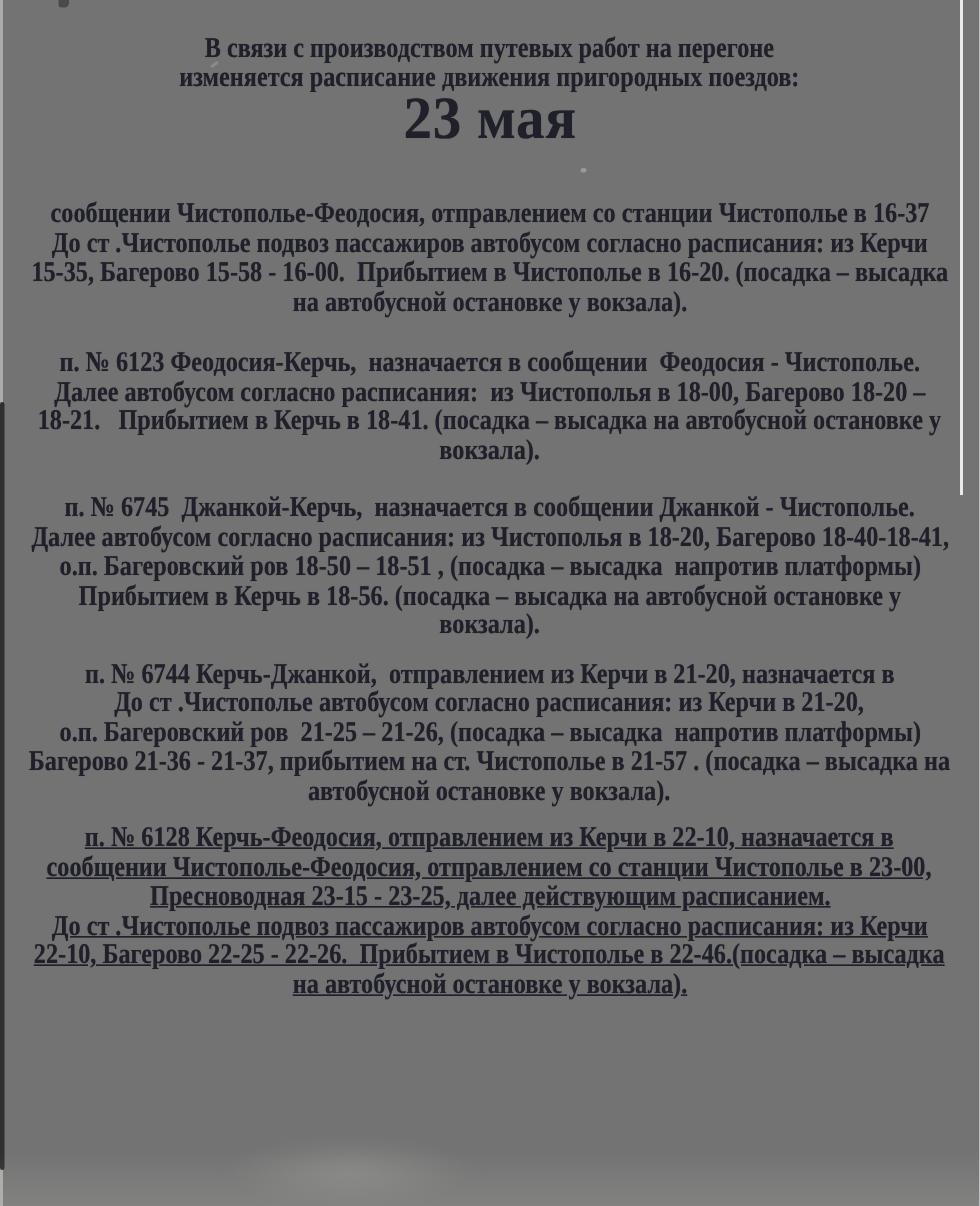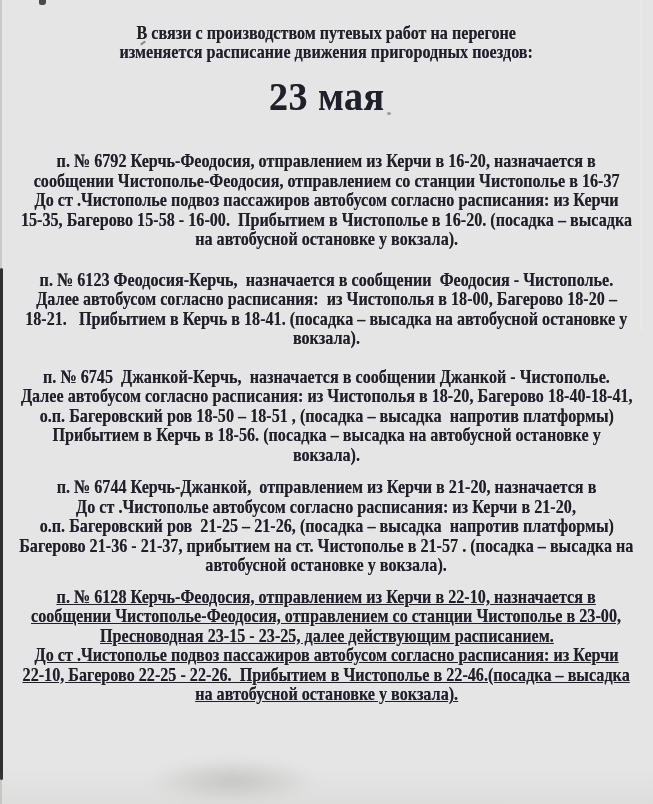--- a/index.html
+++ b/index.html
@@ -4,21 +4,21 @@
 <style>
   html, body {
     margin: 0;
     padding: 0;
     background: #ffffff;
   }
   .page {
     position: relative;
     width: 653px;
     height: 804px;
-    background: #e5e5e5;
+    background: #737373;
     overflow: hidden;
     font-family: "Liberation Serif", "DejaVu Serif", serif;
     font-weight: bold;
     color: #20202a;
   }
   
   .edge-left-light {
     position: absolute; left: 0; top: 0; width: 2px; height: 804px;
     background: #bdbdbb; opacity: 0.75;
   }
@@ -52,21 +52,21 @@
     background: linear-gradient(rgba(190,190,185,0), rgba(190,190,185,0.20));
   }
   
   .notice-header { padding-top: 23px; }
   .pline {
     display: flex;
     justify-content: center;
     align-items: center;
   }
   .hline { height: 19px; }
-  .title-row { height: 36px; margin-top: 18px; }
+  .title-row { height: 36px; }
   .para .pline { height: 19.5px; }
   .fitline {
     display: inline-block;
     white-space: pre;
     font-size: 19px;
     line-height: 19px;
     text-shadow: 0 0 0.5px rgba(25,25,45,0.55);
     transform-origin: 50% 50%;
   }
   .title-row .fitline {
@@ -103,23 +103,20 @@
         <span class="fitline" style="transform: scaleX(0.85);">изменяется расписание движения пригородных поездов:</span>
       </div>
   </header>
 
   <div class="pline title-row">
     <span class="fitline" style="transform: scaleX(0.95);">23 мая</span>
   </div>
 
   <section class="para p1">
     <div class="pline">
-        <span class="fitline" style="transform: scaleX(0.85);">п. № 6792 Керчь-Феодосия, отправлением из Керчи в 16-20, назначается в</span>
-      </div>
-    <div class="pline">
         <span class="fitline" style="transform: scaleX(0.85);">сообщении Чистополье-Феодосия, отправлением со станции Чистополье в 16-37</span>
       </div>
     <div class="pline">
         <span class="fitline" style="transform: scaleX(0.85);">До ст .Чистополье подвоз пассажиров автобусом согласно расписания: из Керчи</span>
       </div>
     <div class="pline">
         <span class="fitline" style="transform: scaleX(0.85);">15-35, Багерово 15-58 - 16-00.  Прибытием в Чистополье в 16-20. (посадка – высадка</span>
       </div>
     <div class="pline">
         <span class="fitline" style="transform: scaleX(0.85);">на автобусной остановке у вокзала).</span>

